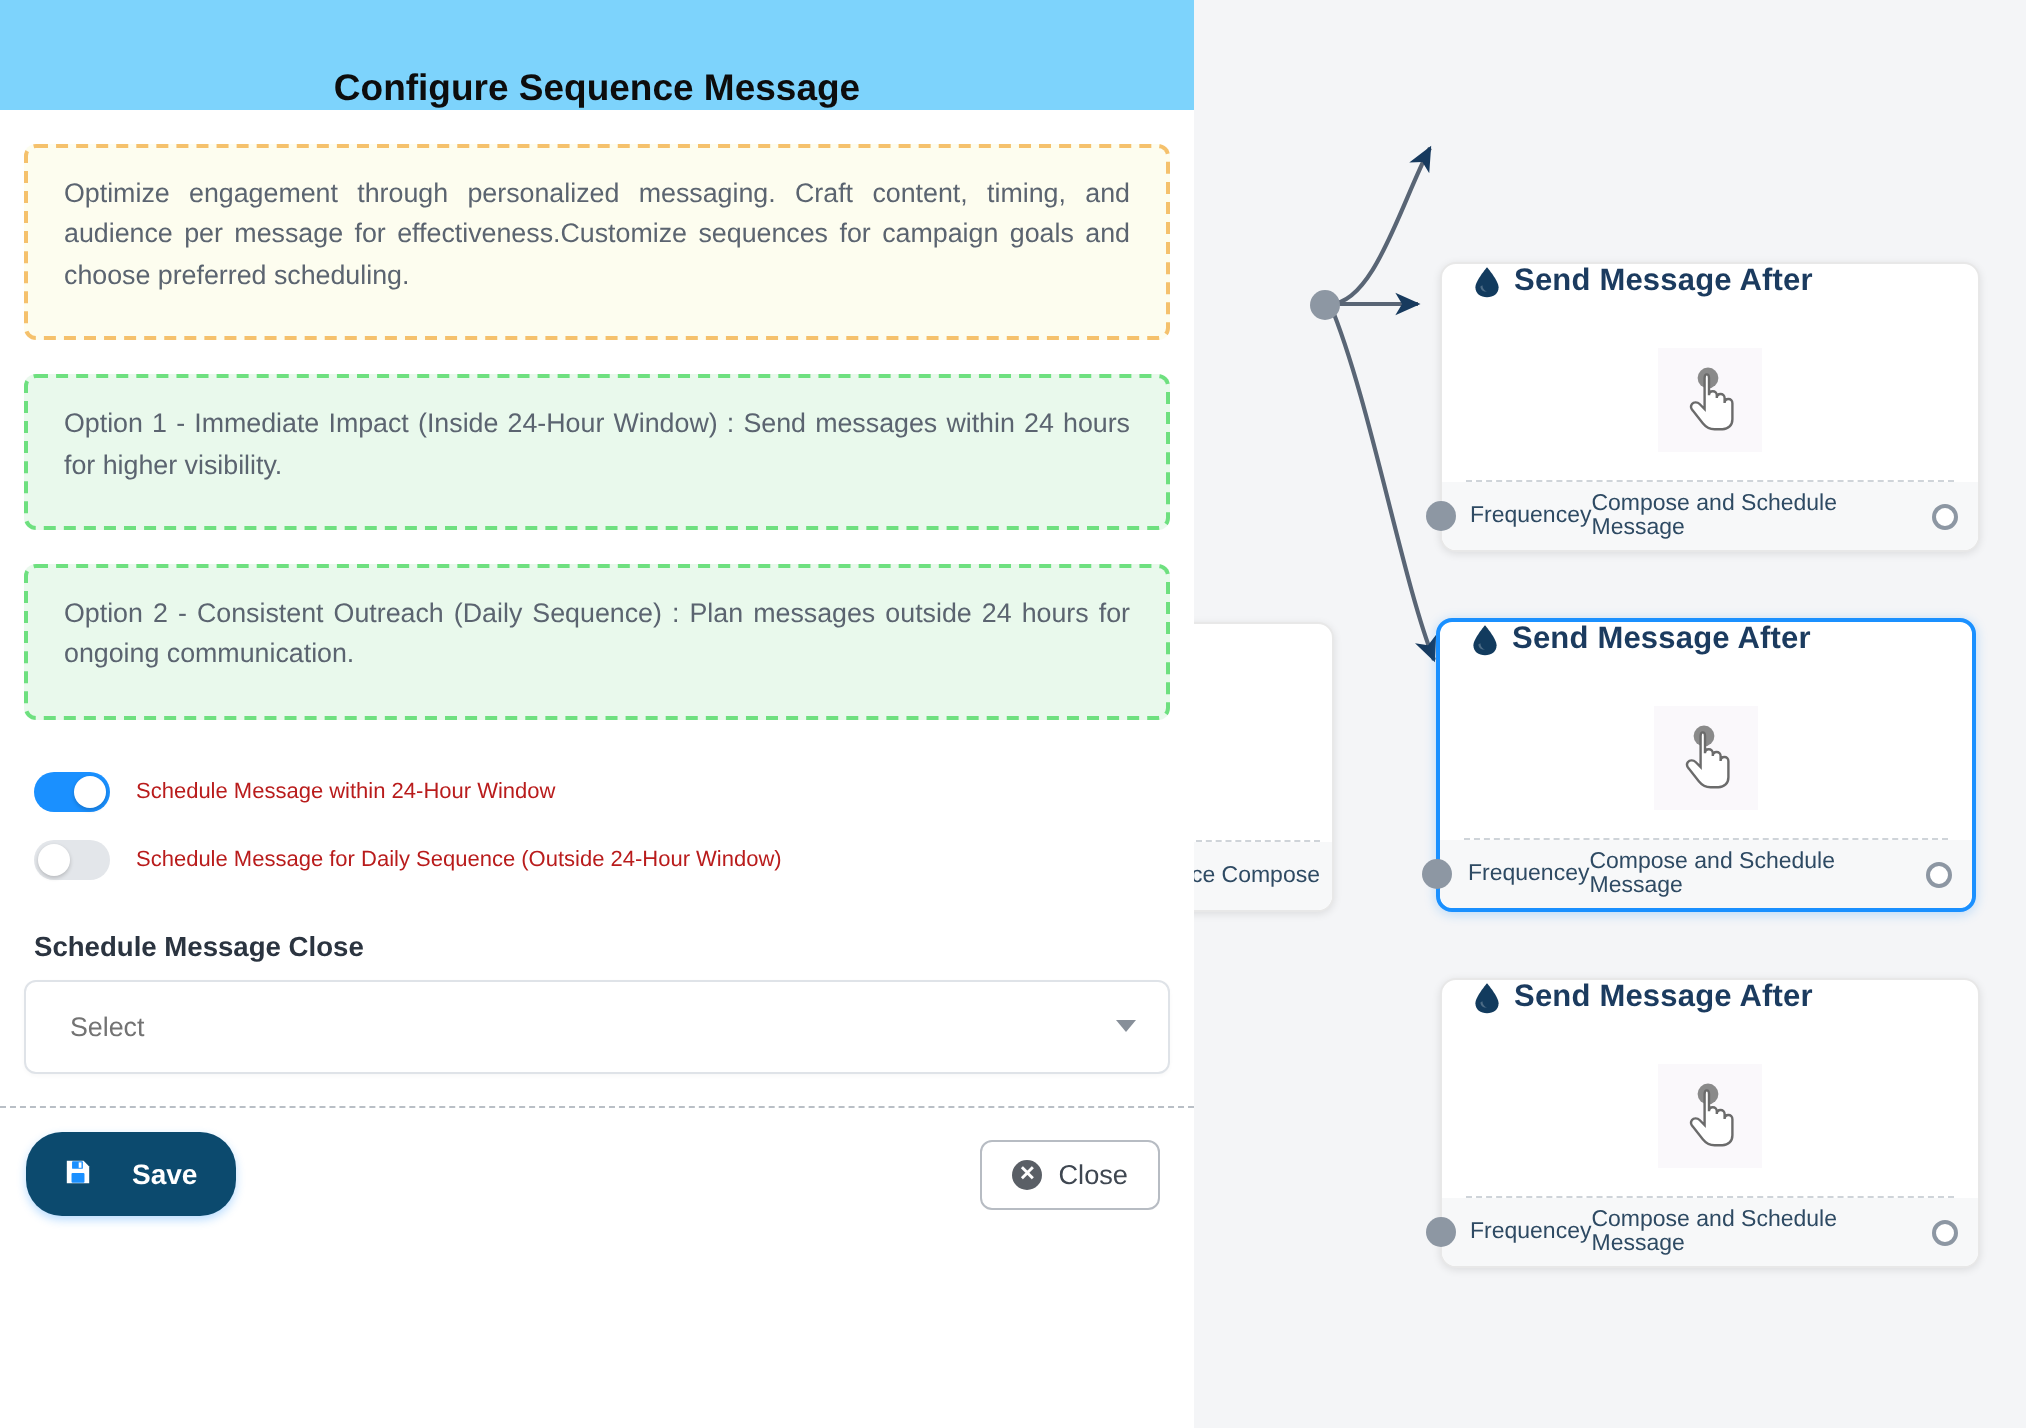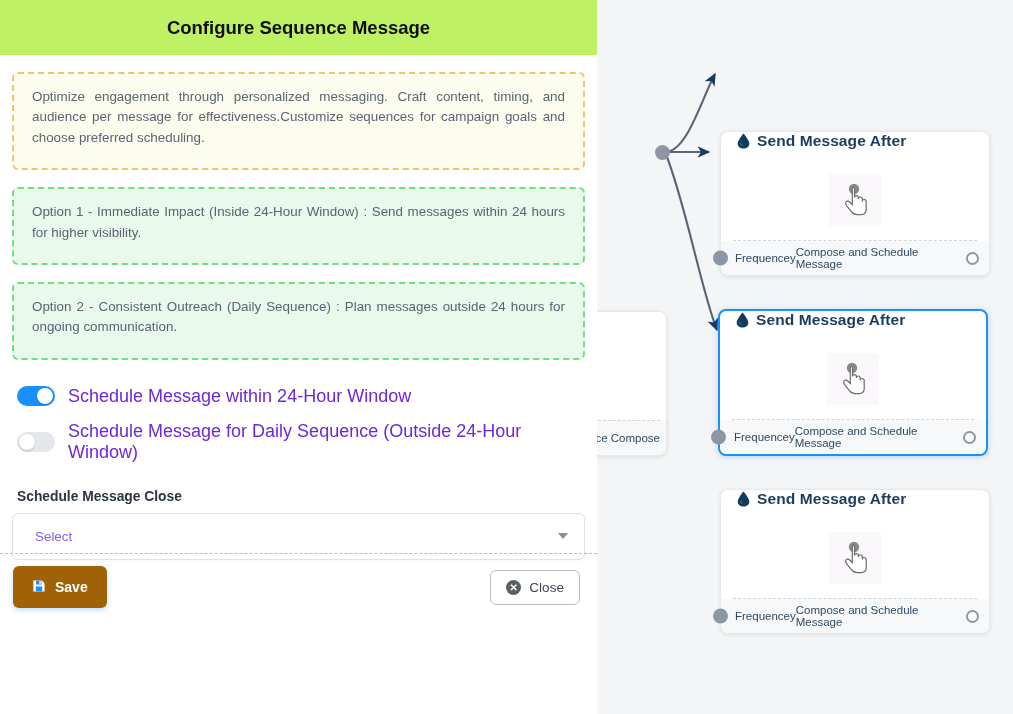--- a/index.html
+++ b/index.html
@@ -122,23 +122,23 @@
 
   
   .panel {
     position: absolute;
     left: 0; top: 0;
     width: 597px; height: 714px;
     background: #ffffff;
   }
   .panel-header {
     height: 55px;
-    background: #bef264;
-    display: flex;
-    align-items: center;
+    background: #7dd3fc;
+    display: flex;
+    align-items: flex-end;
     justify-content: center;
   }
   .panel-title {
     font-size: 18.5px;
     font-weight: bold;
     color: #0d0d0d;
   }
   .panel-body { padding: 0 12px; }
 
   .callout {
@@ -179,40 +179,40 @@
   .knob {
     position: absolute;
     top: 2px;
     width: 16px; height: 16px;
     border-radius: 50%;
     background: #ffffff;
     box-shadow: 0 1px 2px rgba(0,0,0,0.2);
   }
   .switch.on .knob { left: 20px; }
   .switch.off .knob { left: 2px; }
-  .toggle-label { font-size: 18px; color: #6d28d9; }
+  .toggle-label { font-size: 11px; color: #b91c1c; }
 
   .field-label {
     margin: 26px 0 9px 5px;
     font-size: 13.8px;
     color: #2b3440;
     font-weight: bold;
   }
   .select-box {
     margin: 0 0 0 0;
     height: 47px;
     border: 1px solid #dfe3e8;
     border-radius: 6px;
     background: #ffffff;
     display: flex;
     align-items: center;
     padding: 0 16px 0 22px;
     box-shadow: 0 1px 2px rgba(0,0,0,0.03);
   }
-  .select-value { font-size: 13.4px; color: #8b5cf6; flex: 1; }
+  .select-value { font-size: 13.4px; color: #737373; flex: 1; }
   .caret {
     width: 0; height: 0;
     border-left: 5px solid transparent;
     border-right: 5px solid transparent;
     border-top: 6px solid #878f99;
   }
 
   .footer-divider {
     position: absolute;
     left: 0; right: 0; top: 553px;
@@ -220,30 +220,30 @@
   }
   .panel-footer {
     position: absolute;
     left: 0; top: 566px;
     width: 597px;
     display: flex;
     align-items: center;
     padding: 0 17px 0 13px;
   }
   .btn-save {
-    background: #a16207;
+    background: #0c4a6e;
     color: #ffffff;
     border: none;
-    border-radius: 6px;
+    border-radius: 18px;
     height: 42px;
     padding: 0 19px;
     font-size: 14px;
     font-weight: bold;
     font-family: "Liberation Sans", sans-serif;
-    display: flex; align-items: center; gap: 9px;
+    display: flex; align-items: center; gap: 20px;
     cursor: pointer;
     box-shadow: 0 2px 5px rgba(26,144,255,0.30);
   }
   .btn-close {
     margin-left: auto;
     background: #ffffff;
     color: #3f4751;
     border: 1px solid #b7bcc3;
     border-radius: 6px;
     height: 35px;

